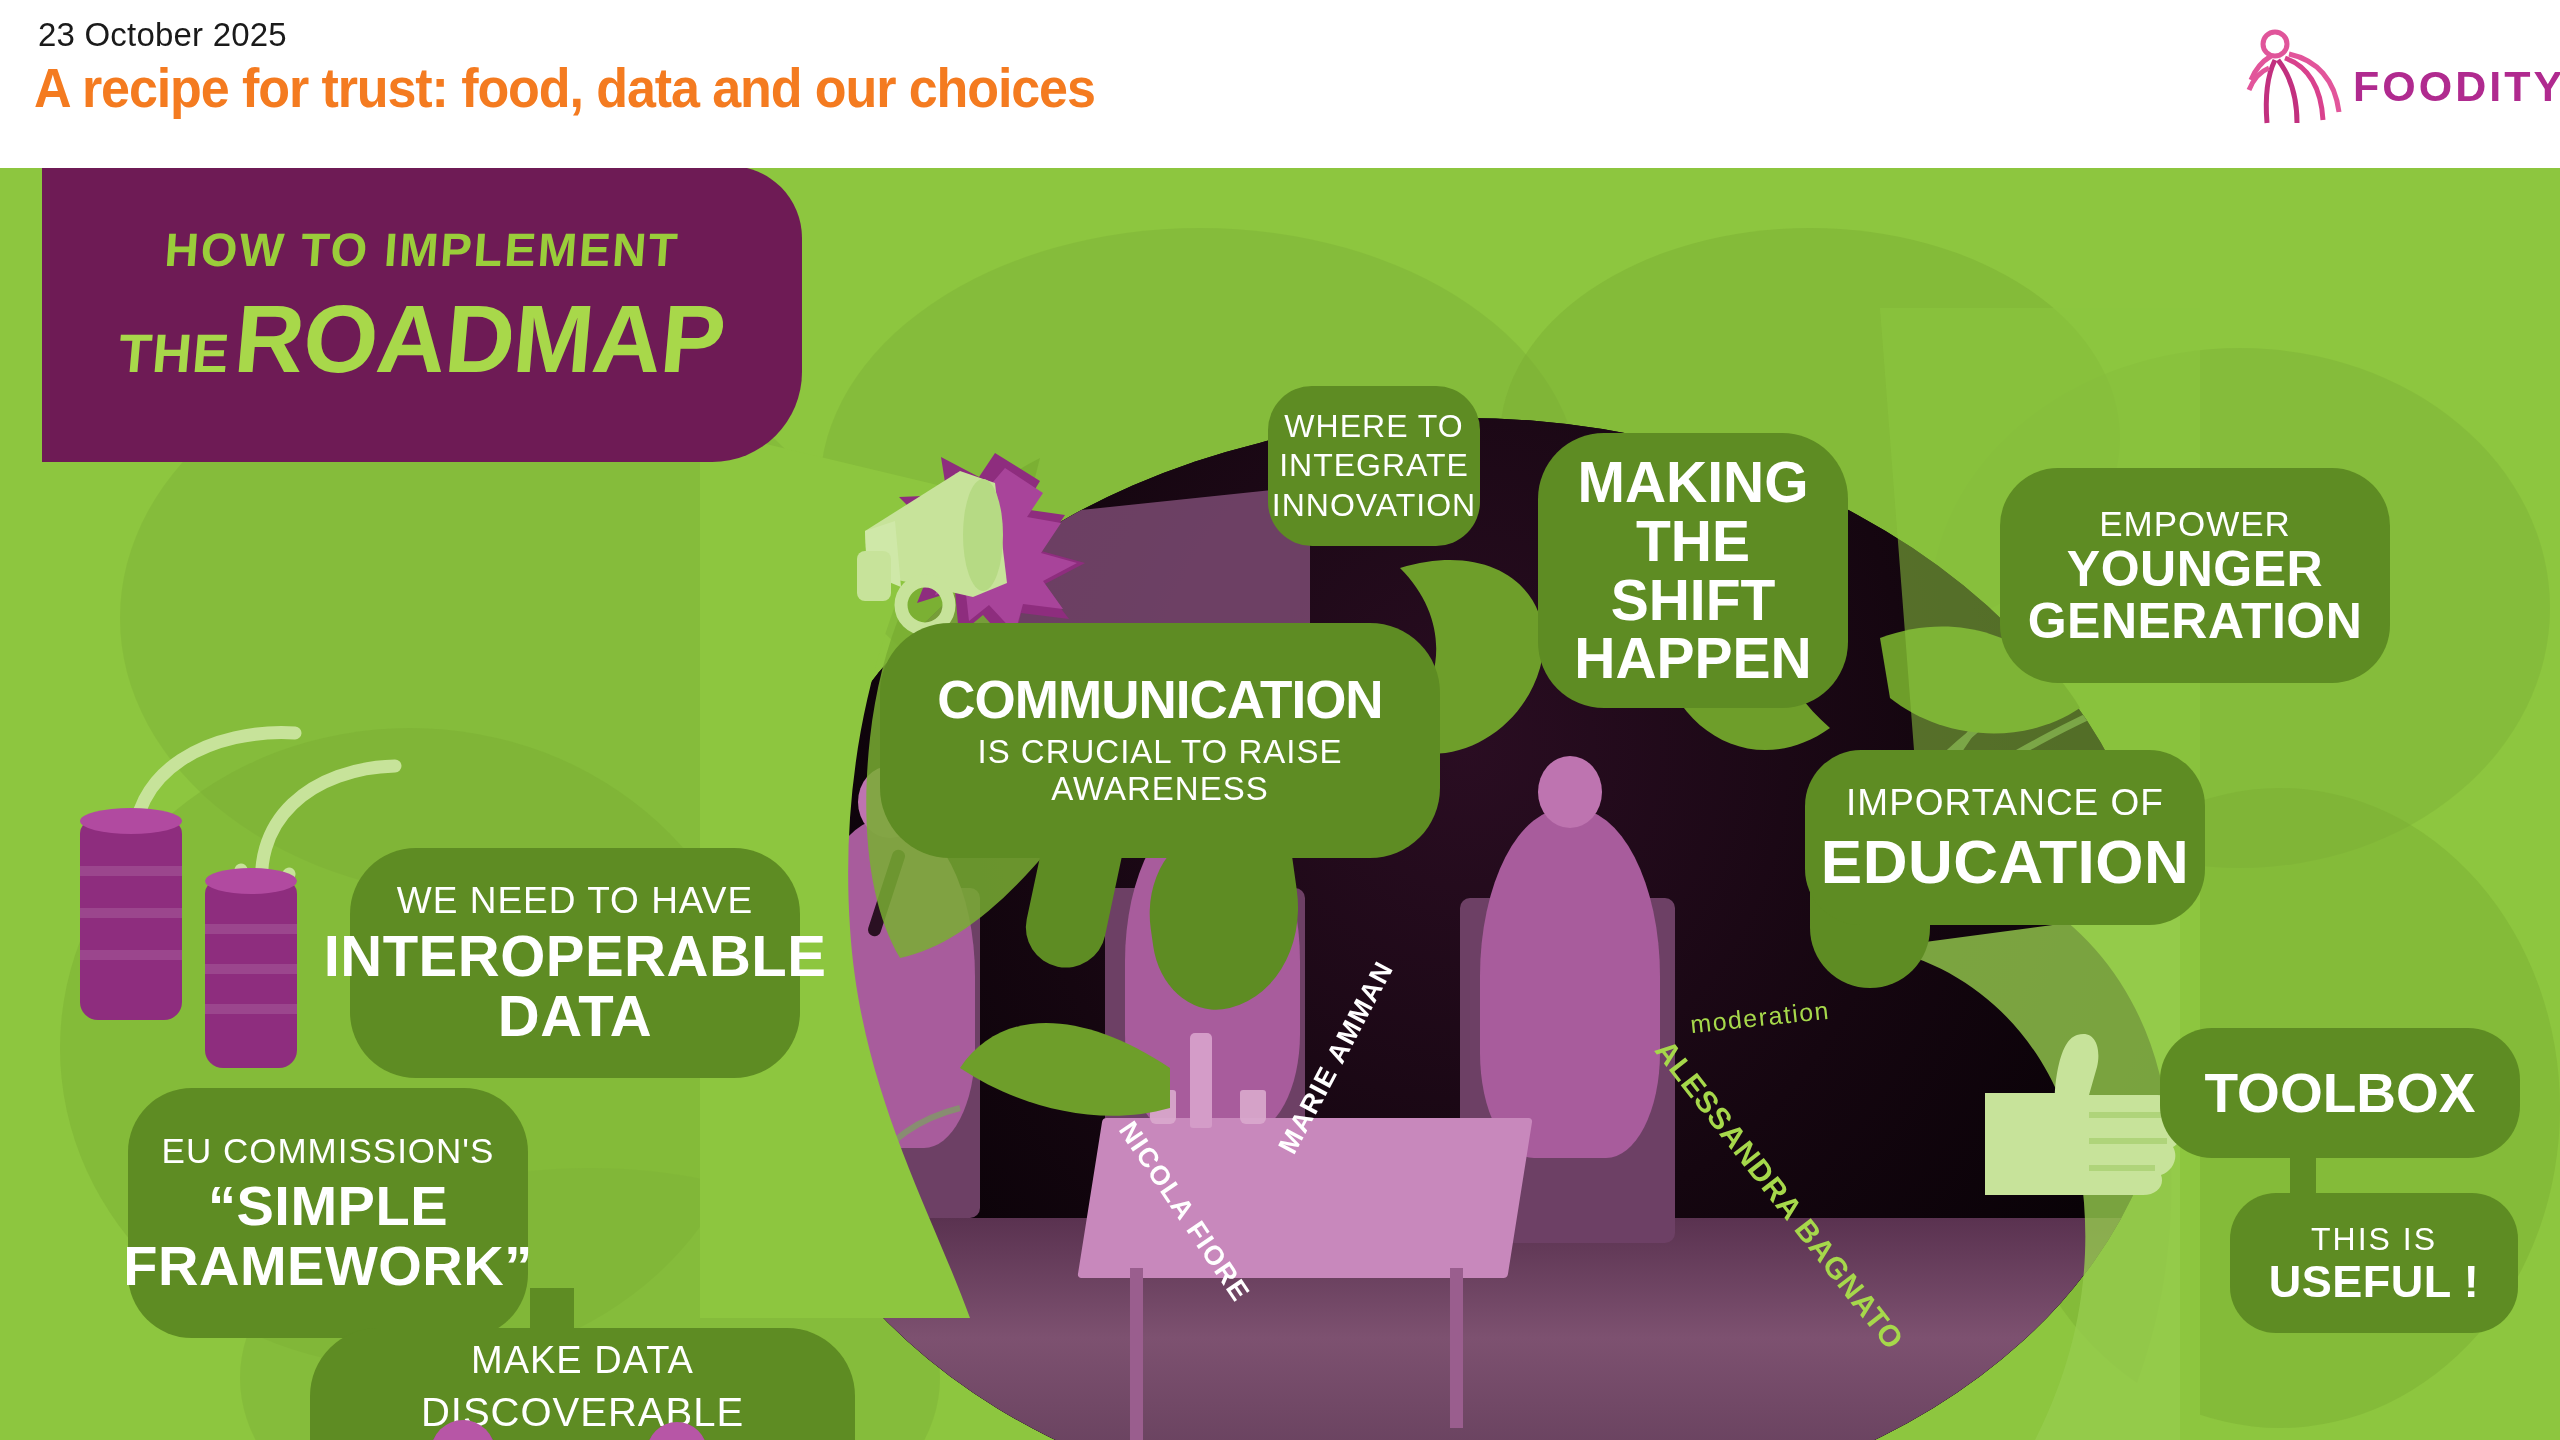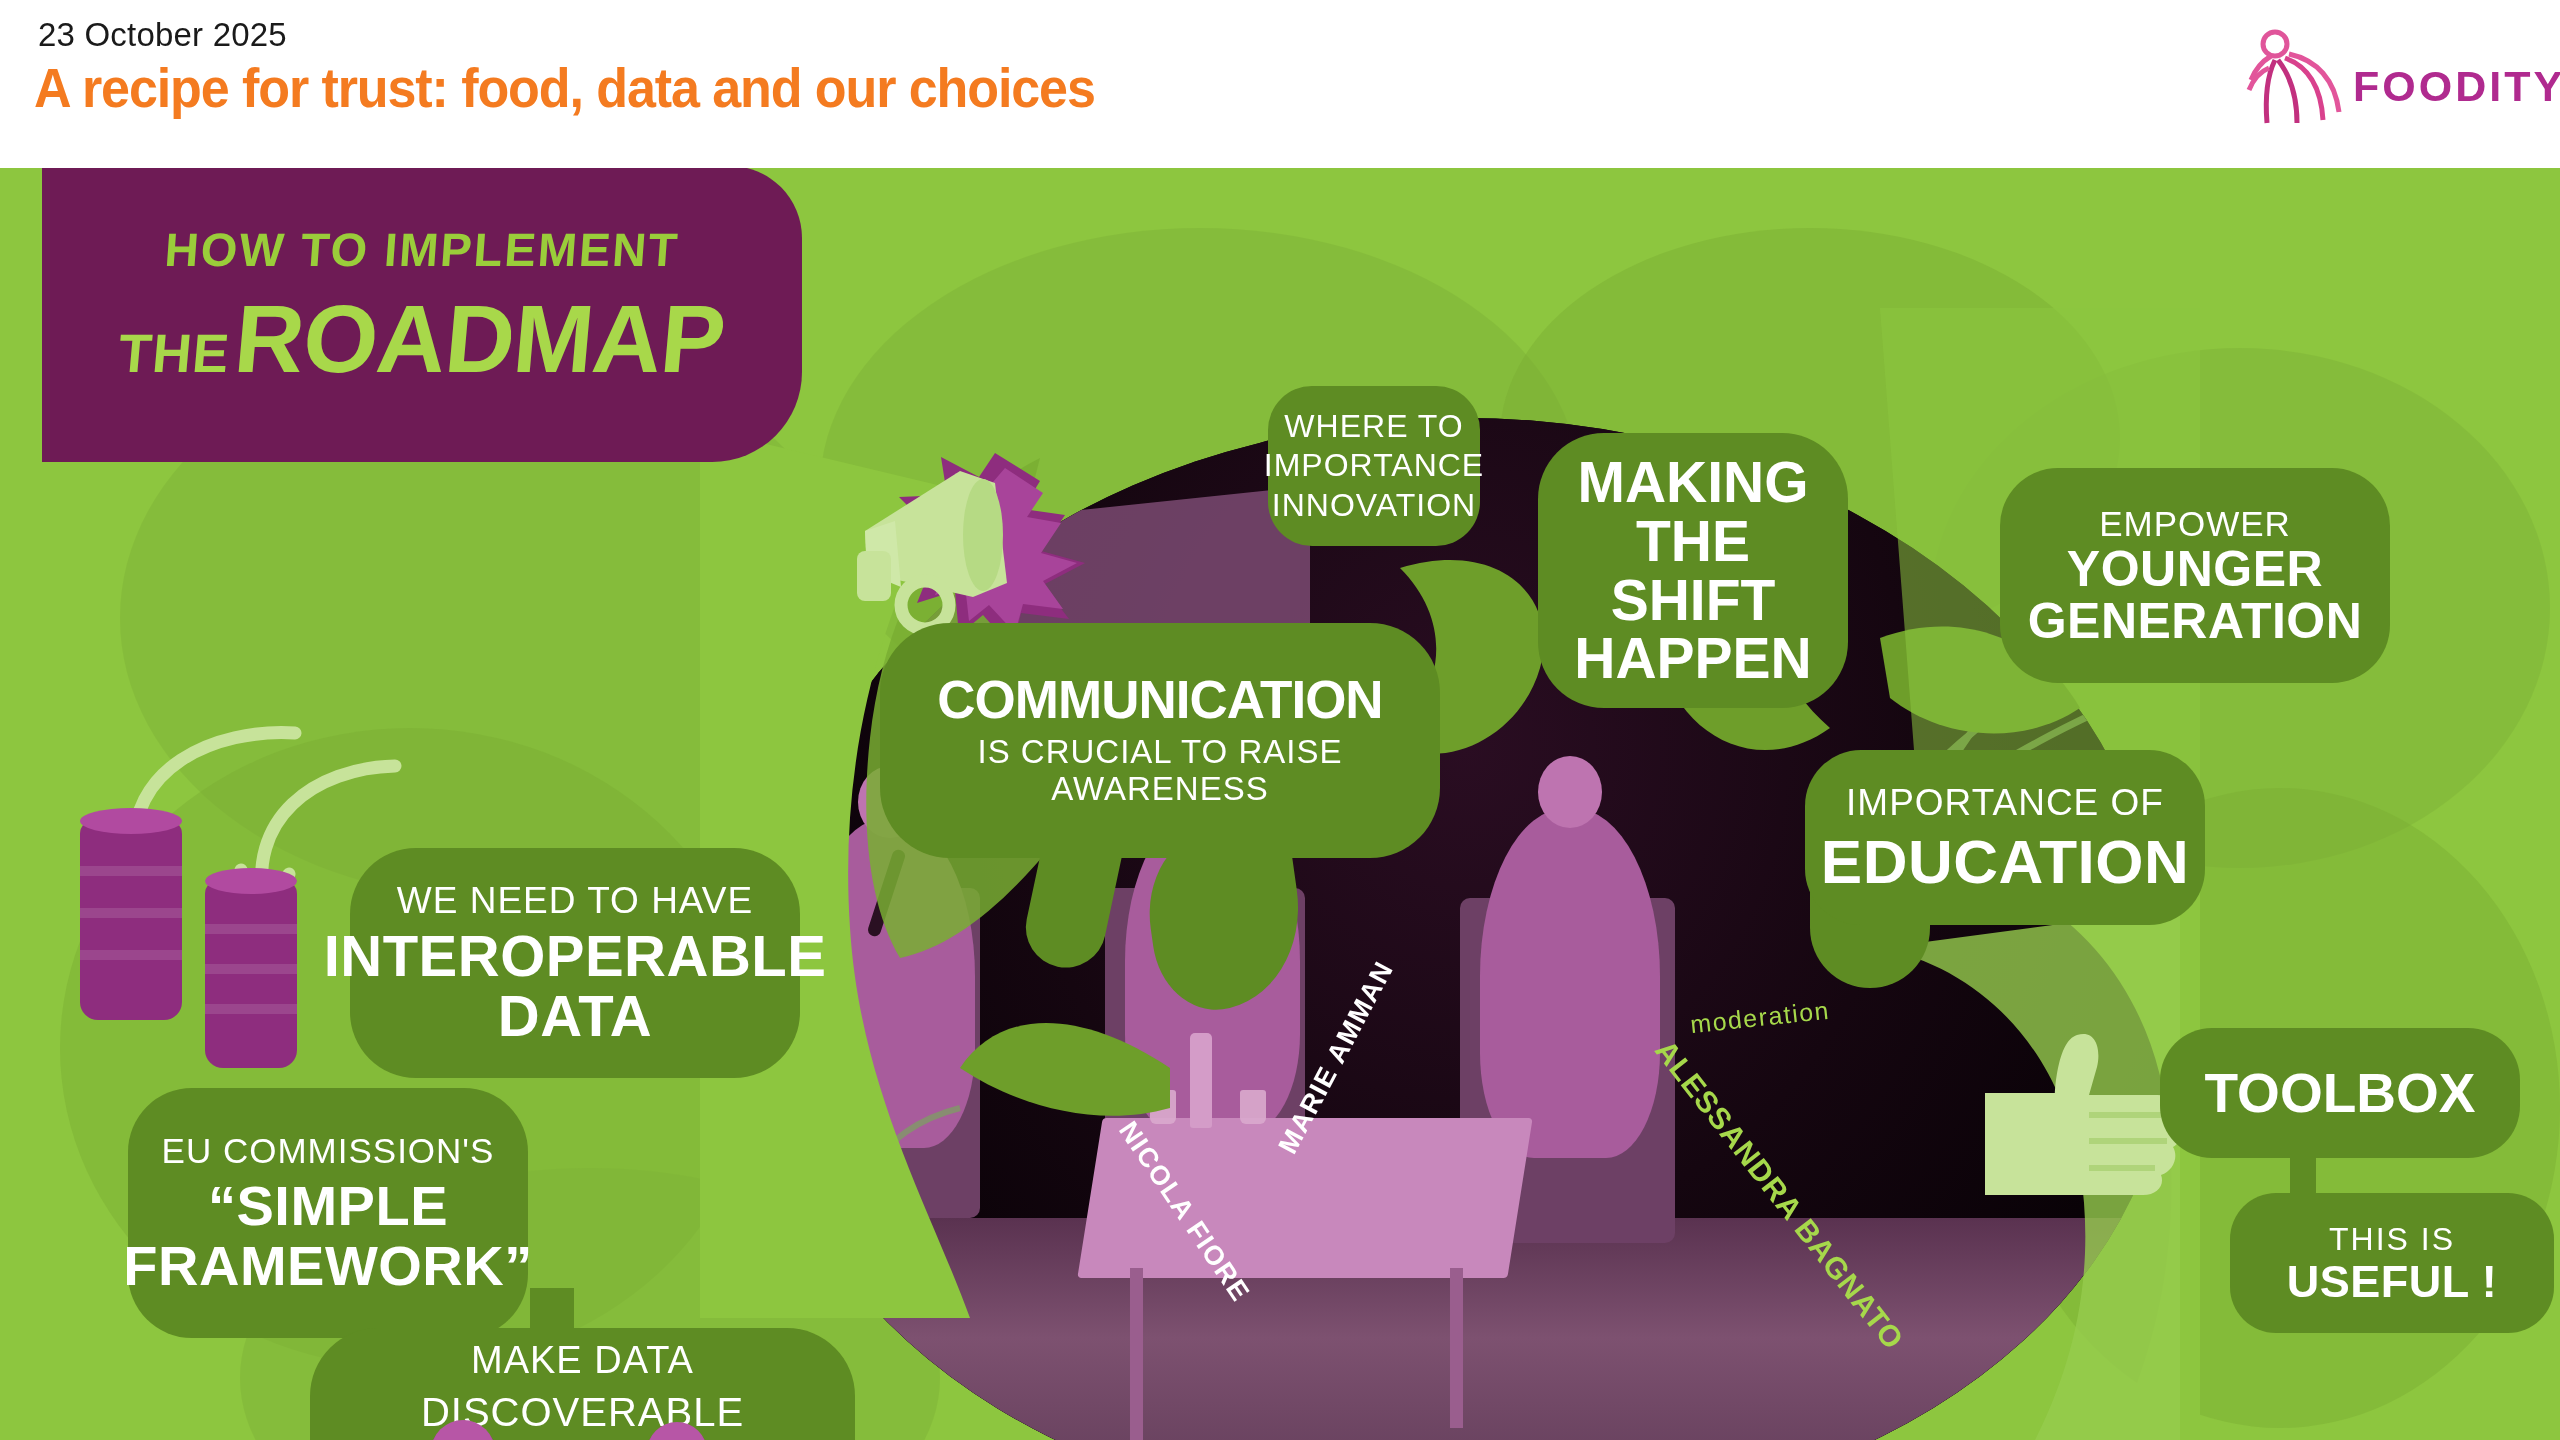--- a/index.html
+++ b/index.html
@@ -93,21 +93,21 @@
   #b-simple .sub{font-size:35px;letter-spacing:1px;}
   #b-simple .hd{font-size:56px;line-height:1.07;margin-top:6px;}
 
   #b-make{left:310px;top:1160px;width:545px;height:250px;border-radius:68px;}
   #b-make .sub{font-size:38px;letter-spacing:1px;}
   #b-make .hd{font-size:40px;letter-spacing:1px;line-height:1.55;font-weight:normal;}
 
   #b-toolbox{left:2160px;top:860px;width:360px;height:130px;border-radius:52px;}
   #b-toolbox .hd{font-size:55px;letter-spacing:0px;}
 
-  #b-useful{left:2230px;top:1025px;width:324px;height:140px;border-radius:46px;}
+  #b-useful{left:2230px;top:1025px;width:288px;height:140px;border-radius:46px;}
   #b-useful .sub{font-size:32px;letter-spacing:2px;}
   #b-useful .hd{font-size:45px;margin-top:2px;}
 
   
   #cylA{position:absolute;left:80px;top:640px;width:102px;height:212px;z-index:15;}
   #cylB{position:absolute;left:205px;top:700px;width:92px;height:200px;z-index:15;}
   .cyl-body{position:absolute;left:0;top:12px;width:100%;height:calc(100% - 12px);background:#8E2D7E;border-radius:14px 14px 18px 18px;}
   .cyl-top{position:absolute;left:0;top:0;width:100%;height:26px;background:#B14AA0;border-radius:50%;}
   .cyl-stripe{position:absolute;left:0;width:100%;height:10px;background:rgba(255,255,255,.12);}
 
@@ -286,21 +286,21 @@
     </svg>
 
     <div class="tail" style="left:1030px;top:680px;width:80px;height:120px;border-radius:0 0 60px 60px;transform:rotate(12deg);"></div>
     <div class="tail" style="left:1150px;top:660px;width:150px;height:180px;border-radius:50% 0 60% 40%;transform:rotate(-8deg);"></div>
     <div class="tail" style="left:1810px;top:700px;width:120px;height:120px;border-radius:0 0 70% 70%;"></div>
     <div class="tail" style="left:2290px;top:975px;width:26px;height:70px;border-radius:10px;"></div>
     <div class="tail" style="left:530px;top:1120px;width:44px;height:80px;border-radius:0 0 24px 24px;"></div>
 
     <div class="bub" id="b-where">
       <div class="sub" style="white-space:pre-line;">WHERE TO
-IMPORTANCE
+INTEGRATE
 INNOVATION</div>
     </div>
 
     <div class="bub" id="b-comm">
       <div class="hd">COMMUNICATION</div>
       <div class="sub" style="white-space:pre-line;">IS CRUCIAL TO RAISE
 AWARENESS</div>
     </div>
 
     <div class="bub" id="b-shift">

